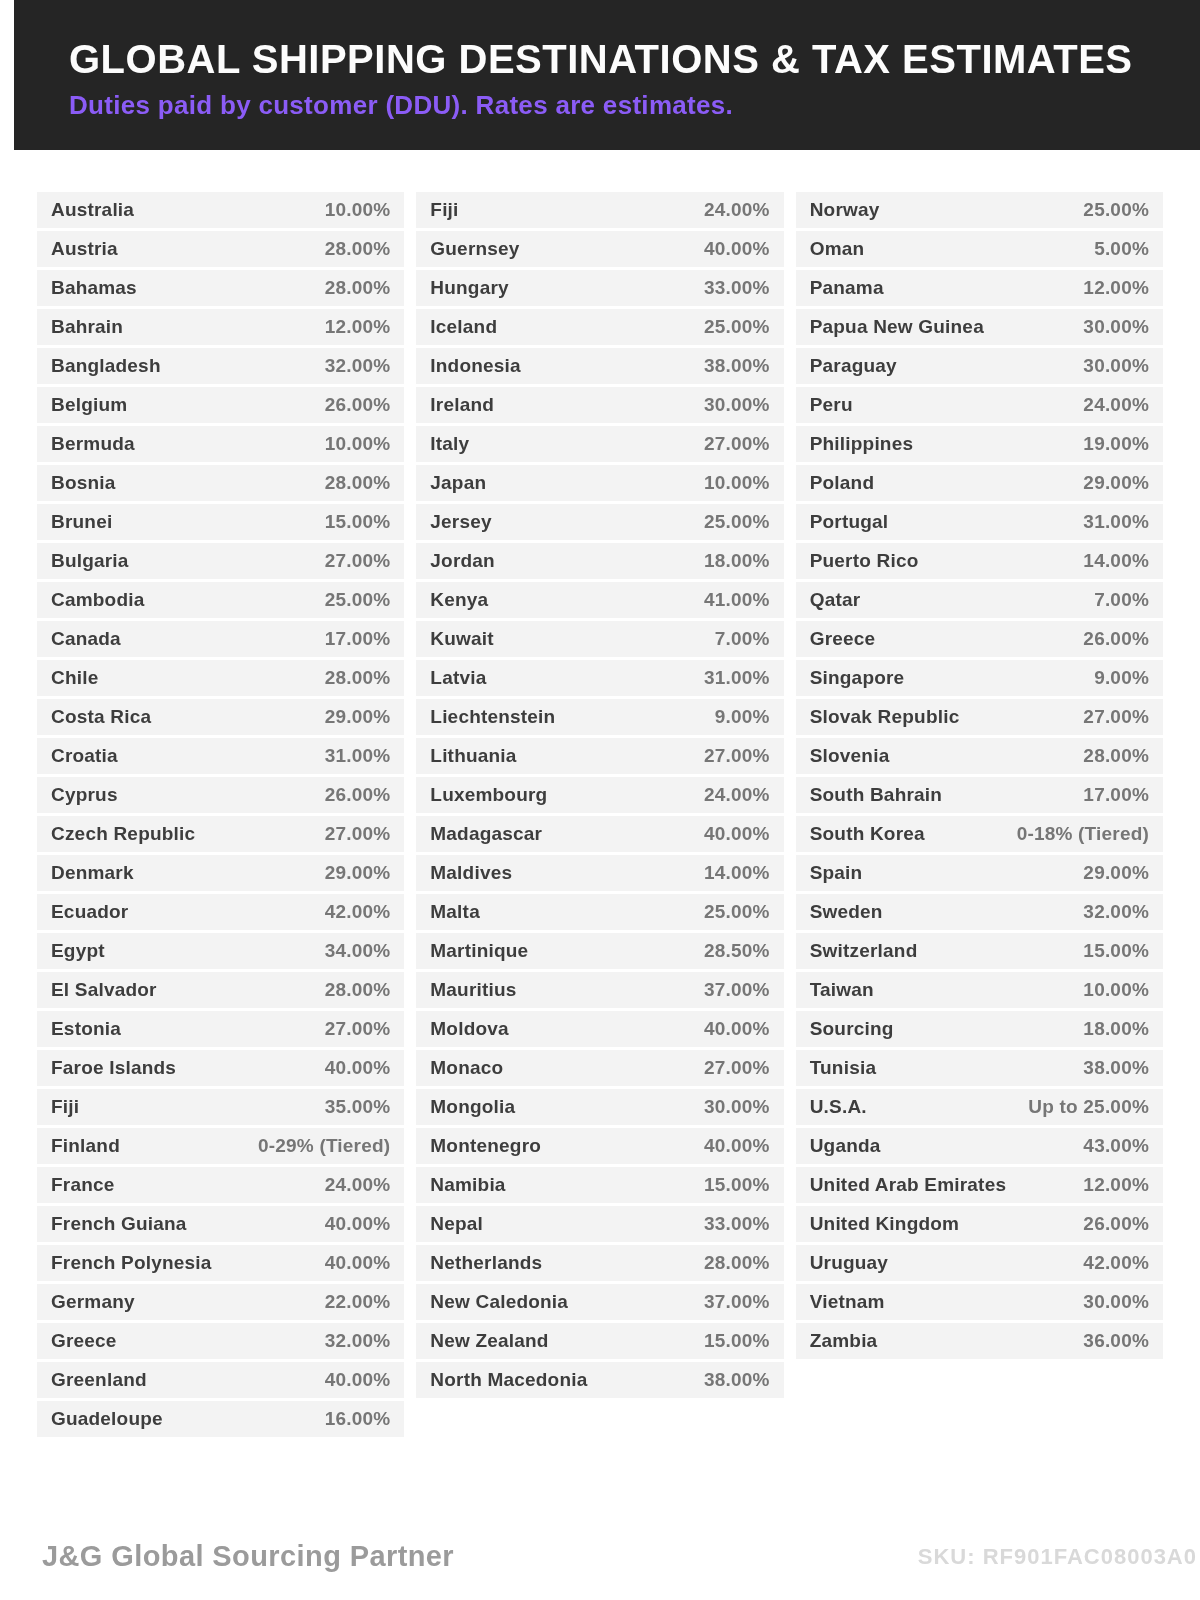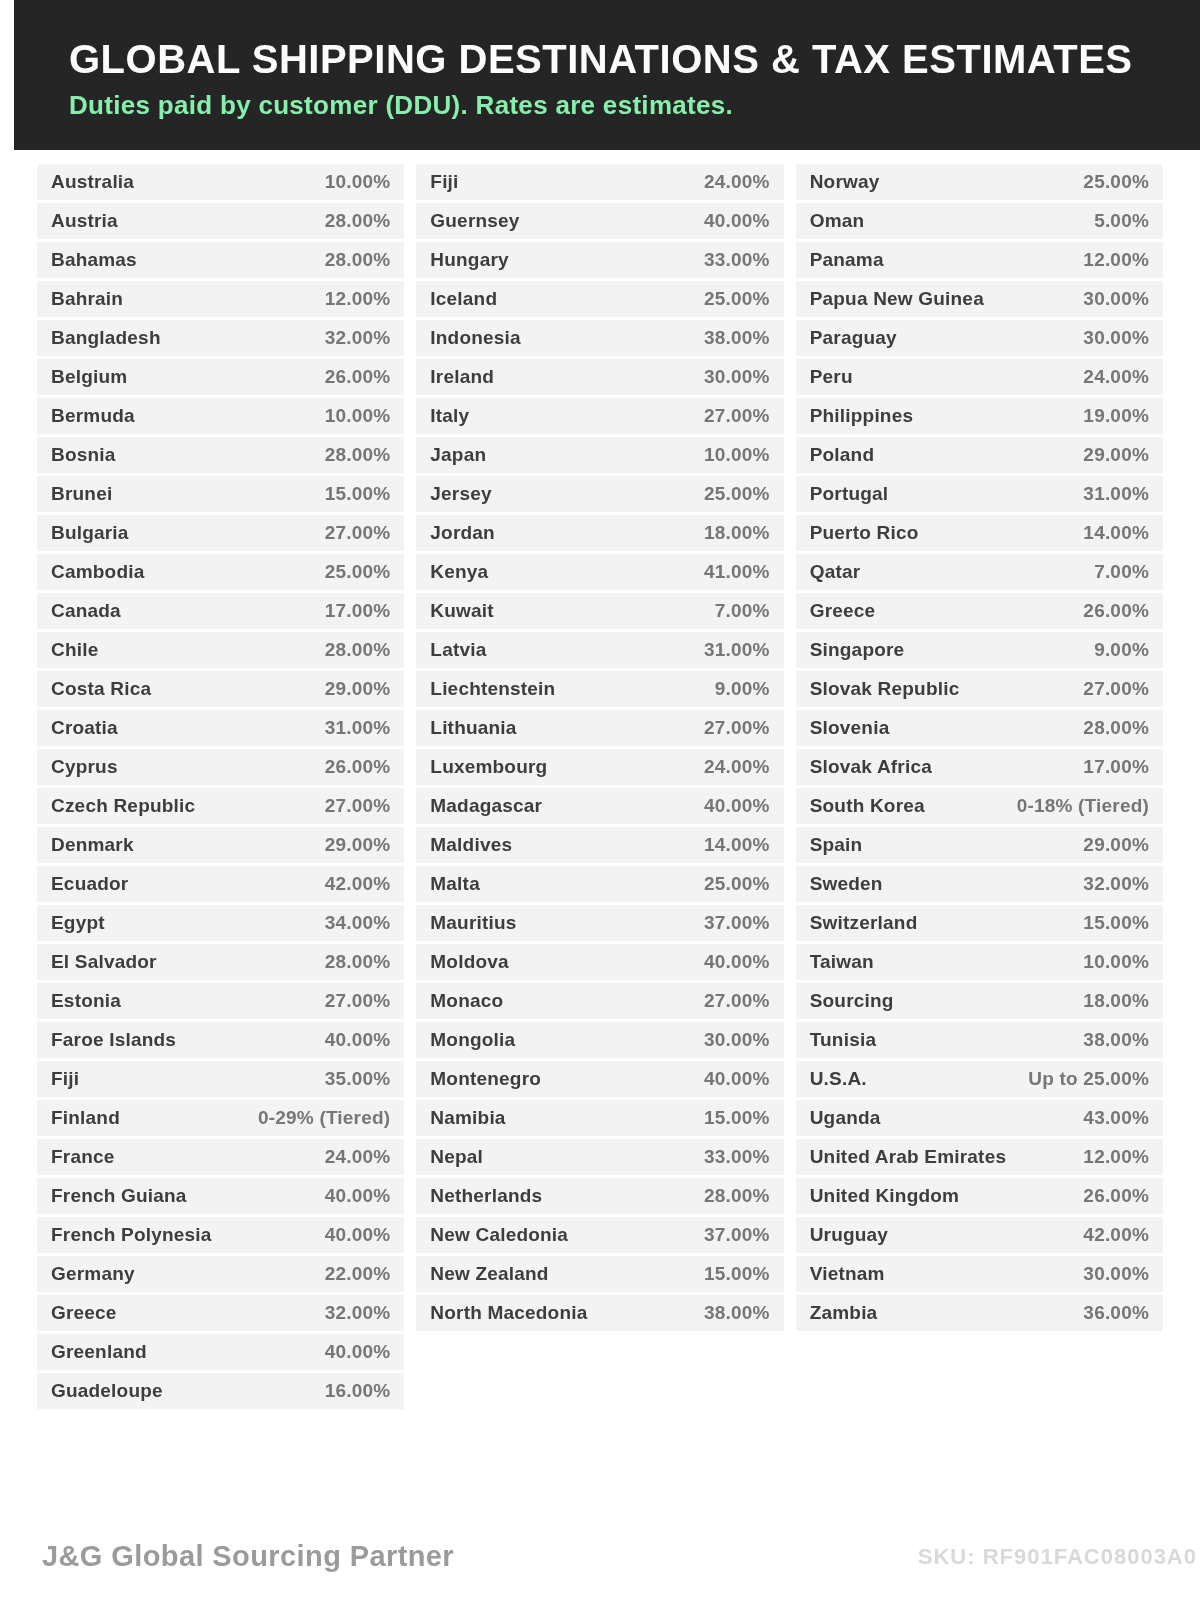--- a/index.html
+++ b/index.html
@@ -26,31 +26,31 @@
     margin: 0;
     color: #fcfcfc;
     font-size: 40px;
     font-weight: bold;
     letter-spacing: 0.5px;
     line-height: 1.05;
     white-space: nowrap;
   }
   .subtitle {
     margin: 10px 0 0 0;
-    color: #86efac;
+    color: #8b5cf6;
     font-size: 26px;
     font-weight: bold;
     letter-spacing: 0.3px;
     white-space: nowrap;
   }
 
   
   .table {
     position: absolute;
-    top: 164px;
+    top: 192px;
     left: 37px;
     width: 1126px;
     display: grid;
     grid-template-columns: repeat(3, 1fr);
     column-gap: 12px;
     align-items: start;
   }
   .col {
     display: flex;
     flex-direction: column;
@@ -315,20 +315,24 @@
       </div>
       <div class="row">
         <span class="country">Maldives</span>
         <span class="rate">14.00%</span>
       </div>
       <div class="row">
         <span class="country">Malta</span>
         <span class="rate">25.00%</span>
       </div>
       <div class="row">
+        <span class="country">Martinique</span>
+        <span class="rate">28.50%</span>
+      </div>
+      <div class="row">
         <span class="country">Mauritius</span>
         <span class="rate">37.00%</span>
       </div>
       <div class="row">
         <span class="country">Moldova</span>
         <span class="rate">40.00%</span>
       </div>
       <div class="row">
         <span class="country">Monaco</span>
         <span class="rate">27.00%</span>
@@ -421,21 +425,21 @@
       </div>
       <div class="row">
         <span class="country">Slovak Republic</span>
         <span class="rate">27.00%</span>
       </div>
       <div class="row">
         <span class="country">Slovenia</span>
         <span class="rate">28.00%</span>
       </div>
       <div class="row">
-        <span class="country">Slovak Africa</span>
+        <span class="country">South Bahrain</span>
         <span class="rate">17.00%</span>
       </div>
       <div class="row">
         <span class="country">South Korea</span>
         <span class="rate">0-18% (Tiered)</span>
       </div>
       <div class="row">
         <span class="country">Spain</span>
         <span class="rate">29.00%</span>
       </div>

